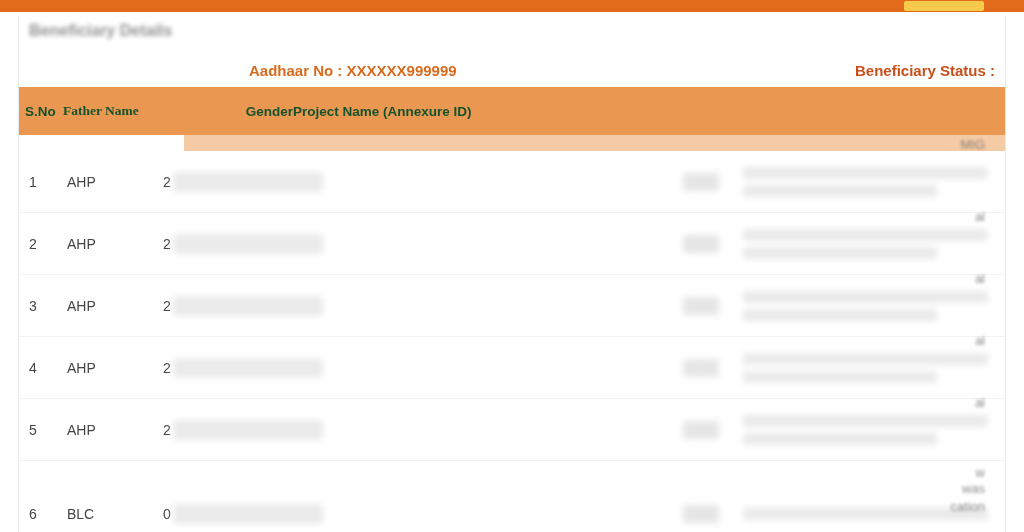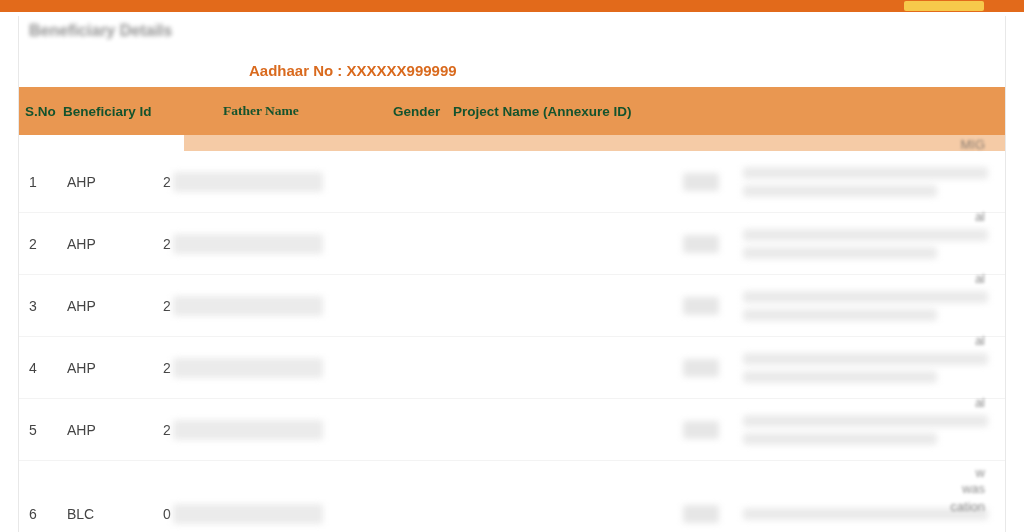--- a/index.html
+++ b/index.html
@@ -67,21 +67,21 @@
       font-size: 13.5px;
       font-weight: bold;
       height: 48px;
       align-items: center;
     }
     .col-sno { width: 44px; padding-left: 6px; }
     .col-mission { width: 100px; padding: 0 4px; line-height: 1.2; }
     .col-benid { width: 160px; }
     .col-benname { width: 190px; }
     .col-father { width: 170px; font-family: Liberation Serif, serif; }
-    .col-gender { width: 60px; }
+    .col-gender { width: 60px; text-align: right; }
     .col-project { flex: 1; }
     .table-body {
       background: #fff;
     }
     .row {
       display: flex;
       align-items: center;
       border-bottom: 1px solid #f3f3f3;
       height: 62px;
       font-size: 14px;
@@ -152,25 +152,25 @@
 </div>
 
 <div class="container">
   <div class="page-title">Beneficiary Details</div>
 
   <div class="info-row">
     <div class="aadhaar">
       <span>Aadhaar No :</span>
       <span>XXXXXX999999</span>
     </div>
+    <div class="status-label">Beneficiary Status :</div>
   </div>
 
   <div class="table-header">
     <div class="col-sno">S.No</div>
-    <div class="col-benid">Beneficiary Id</div>
     <div class="col-father">Father Name</div>
     <div class="col-gender">Gender</div>
     <div class="col-project">Project Name (Annexure ID)</div>
   </div>
   <div class="header-sub-bar"></div>
 
   <div class="table-body">
 
     <div class="row" style="position:relative;">
       <div class="cell sno">1</div>

